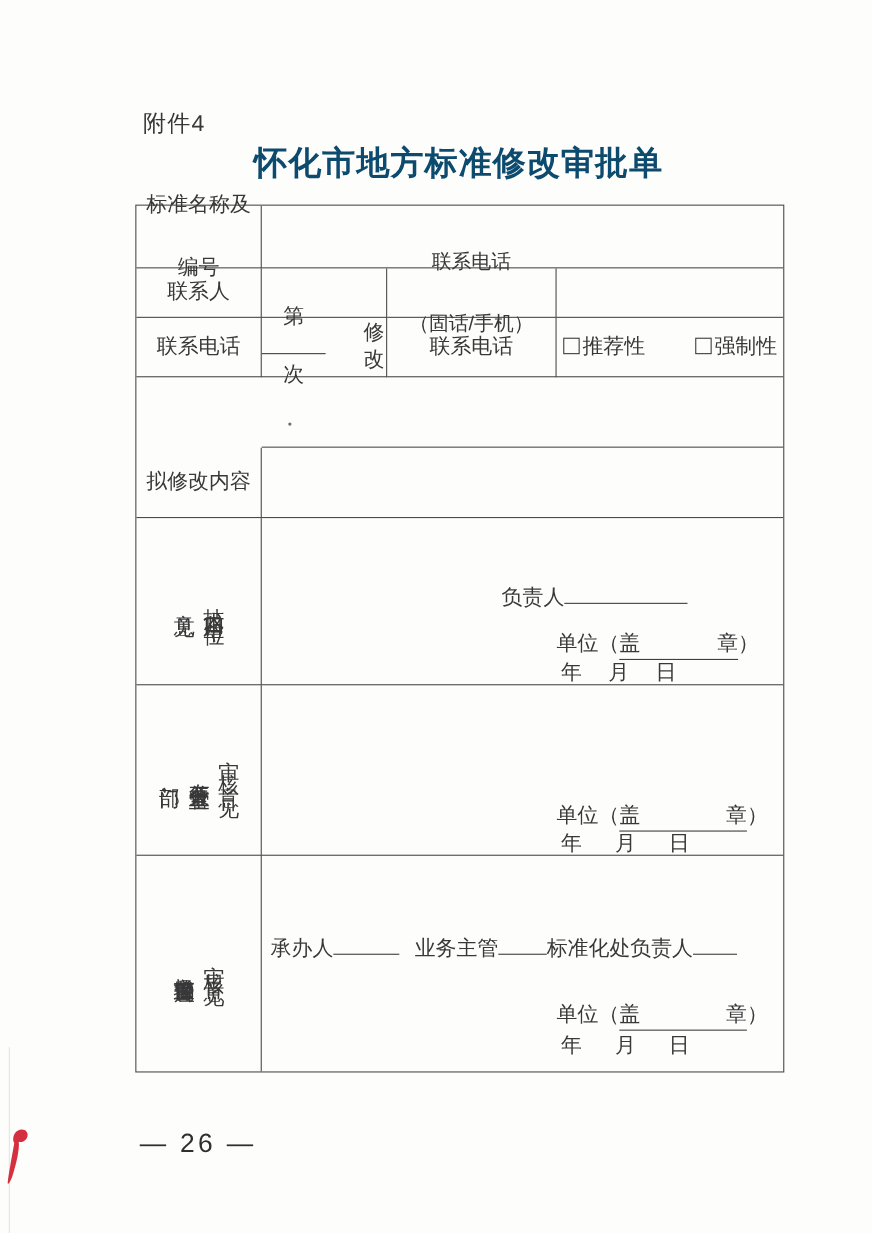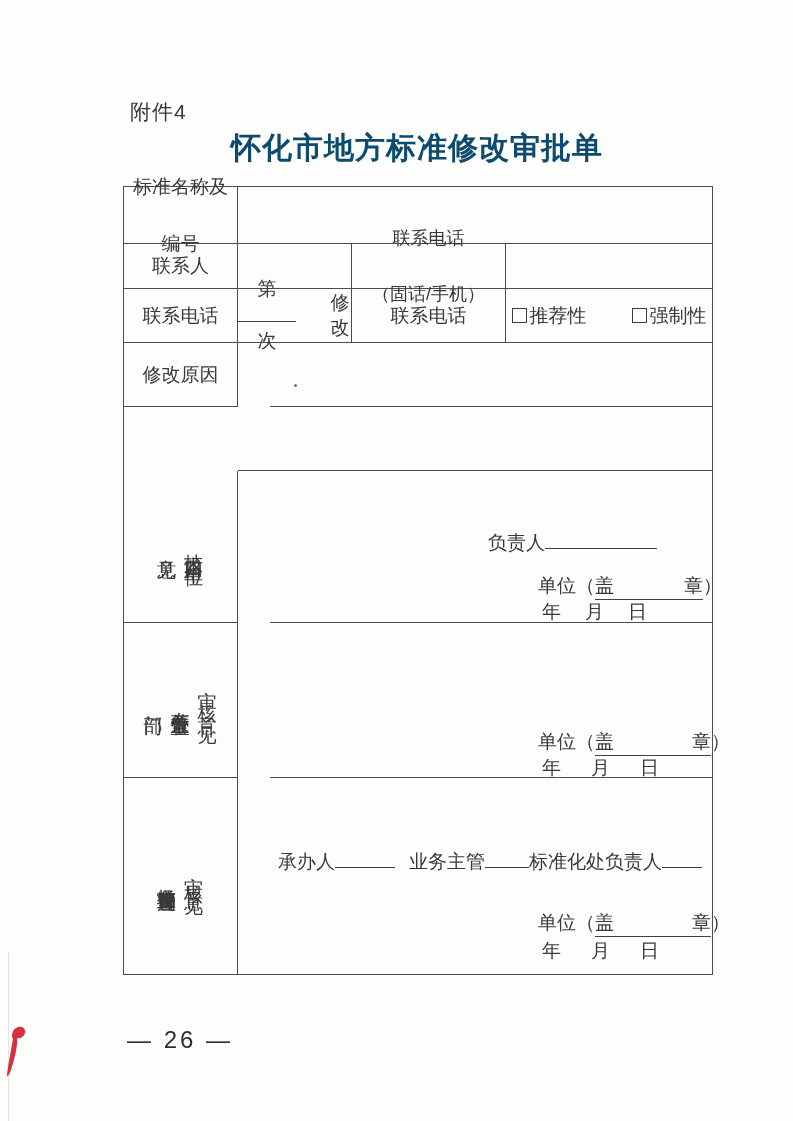--- a/index.html
+++ b/index.html
@@ -54,21 +54,21 @@
   
   .vwrap { gap:8px; }
   .vcol {
     writing-mode:vertical-rl; text-orientation:upright;
     font-size:19px; line-height:1;
   }
   .ls1 { letter-spacing:1px; } .ls2 { letter-spacing:3px; }
   .ls3 { letter-spacing:7px; } .ls4 { letter-spacing:12px; }
 
   
-  .sig-cell { position:relative; display:block;margin-left:32px; }
+  .sig-cell { position:relative; display:block; }
   .sig-line { position:absolute; white-space:nowrap; font-size:19px; }
   .yy { margin-right:30px; } .yy6 { margin-right:24px; }
 
   .times-cell { flex-direction:row; line-height:1.3; }
 
   .page-num { position:absolute; left:127px; top:1026px; font-size:24px; letter-spacing:3px; color:#2f2f2f; }
 
   
   .red-mark { position:absolute; left:4px; top:1024px; }
   .scan-line { position:absolute; left:8px; top:952px; width:1px; height:169px; background:#e4e4e2; }
@@ -102,25 +102,25 @@
     <div class="cell times-cell">
       <span><span>第</span><span class="ul" style="width:58px;"></span><span>次</span></span>
       <span>修改</span>
     </div>
     <div class="cell">联系电话</div>
     <div class="cell last-col">
       <span class="opt"><span class="cbx"></span><span>推荐性</span></span>
       <span class="opt"><span class="cbx"></span><span>强制性</span></span>
     </div>
 
-    <div class="cell">修改原因</div>
     <div class="cell span3 last-col sig-cell">
       <span class="ink-dot"></span>
     </div>
 
+    <div class="cell">拟修改内容</div>
     <div class="cell span3 last-col"></div>
 
     <div class="cell vwrap">
       <span class="vcol ls2">意见</span>
       <span class="vcol ls2">技术归口单位</span>
     </div>
     <div class="cell span3 last-col sig-cell">
       <span class="sig-line" style="left:218px; top:58px;"><span>负责人</span><span class="ul" style="width:112px;"></span></span>
       <span class="sig-line" style="left:268px; top:102px;"><span>单位（</span><span class="seal-ul"><span>盖</span><span class="seal-gap" style="width:70px;"></span><span>章</span></span><span>）</span></span>
       <span class="sig-line" style="left:272px; top:128px;"><span class="yy6">年</span><span class="yy6">月</span><span>日</span></span>

